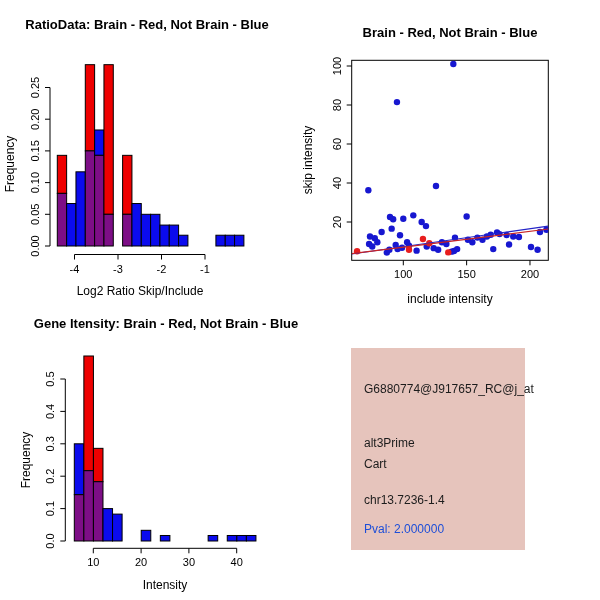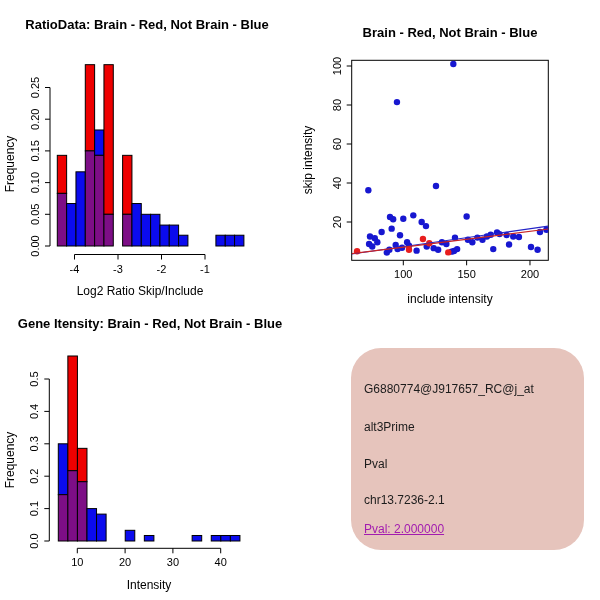--- a/index.html
+++ b/index.html
@@ -4,21 +4,21 @@
 <style>
   html,body{margin:0;padding:0;background:#ffffff;}
   .canvas{position:relative;width:600px;height:600px;background:#ffffff;overflow:hidden;
           font-family:"Liberation Sans",sans-serif;}
   .panel{position:absolute;width:300px;height:300px;}
   svg{display:block;}
   svg text{font-family:"Liberation Sans",sans-serif;fill:#000;}
   .t{font-size:13px;font-weight:bold;}
   .al{font-size:12px;}
   .tick-label{font-size:11px;}
-  .infobox{position:absolute;left:51px;top:48px;width:233px;height:202px;border-radius:30px;}
+  .infobox{position:absolute;left:51px;top:48px;width:174px;height:202px;}
   .info-line{position:absolute;left:13px;font-size:12px;color:#1c1c1c;white-space:nowrap;}
 </style>
 </head>
 <body>
 
 <div class="canvas">
 
   <div class="panel" style="left:0;top:4px">
     <svg width="300" height="300" viewBox="0 0 300 300">
       <text class="t" x="147" y="25" text-anchor="middle">RatioData: Brain - Red, Not Brain - Blue</text>
@@ -157,21 +157,21 @@
             <circle cx="122.93384999999999" cy="226.965" r="3.2" fill="#E81E1E"></circle>
             <circle cx="129.26735" cy="231.255" r="3.2" fill="#E81E1E"></circle>
             <circle cx="148.26785" cy="240.42" r="3.2" fill="#E81E1E"></circle>
             <line x1="51.745309999999996" y1="241.98" x2="248.21048000000002" y2="214.095" stroke="#2424C8" stroke-width="1.2"></line>
             <line x1="51.745309999999996" y1="241.59" x2="248.21048000000002" y2="217.02" stroke="#C82424" stroke-width="1.2"></line>
           </g>
         </g>
     </svg>
   </div>
 
-  <div class="panel" style="left:0;top:300px">
+  <div class="panel" style="left:16px;top:300px">
     <svg width="300" height="300" viewBox="0 0 300 300">
       <text class="t" x="150" y="28" text-anchor="middle">Gene Itensity: Brain - Red, Not Brain - Blue</text>
       <text class="al" x="149" y="289" text-anchor="middle">Intensity</text>
       <text class="al" x="14" y="160" text-anchor="middle" transform="rotate(-90 14 160)">Frequency</text>
       <g id="g-gene">
           <line x1="49.3" y1="241" x2="49.3" y2="79" stroke="#000000"></line>
           <line x1="44.3" y1="241" x2="49.3" y2="241" stroke="#000000"></line>
           <text x="38.3" y="241" text-anchor="middle" class="tick-label" transform="rotate(-90 38.3 241)">0.0</text>
           <line x1="44.3" y1="208.6" x2="49.3" y2="208.6" stroke="#000000"></line>
           <text x="38.3" y="208.6" text-anchor="middle" class="tick-label" transform="rotate(-90 38.3 208.6)">0.1</text>
@@ -206,20 +206,20 @@
           <rect x="211.26" y="235.492" width="9.56" height="5.508" fill="#0B0BEE" stroke="#000000" stroke-width="1"></rect>
           <rect x="220.82" y="235.492" width="9.56" height="5.508" fill="#0B0BEE" stroke="#000000" stroke-width="1"></rect>
           <rect x="230.38" y="235.492" width="9.56" height="5.508" fill="#0B0BEE" stroke="#000000" stroke-width="1"></rect>
         </g>
     </svg>
   </div>
 
   <div class="panel" style="left:300px;top:300px">
     <div class="infobox" id="info-box" style="background: rgb(230, 196, 188);">
       <div class="info-line" style="top:34px">G6880774@J917657_RC@j_at</div>
-      <div class="info-line" style="top:72px">alt3Prime</div>
-      <div class="info-line" style="top:109px">Pval</div>
-      <div class="info-line" style="top:145px">chr13.7236-2.1</div>
-      <div class="info-line" style="top: 174px; color: #a21caf; text-decoration: underline;" id="pval-line">Pval: 2.000000</div>
+      <div class="info-line" style="top:88px">alt3Prime</div>
+      <div class="info-line" style="top:109px">Cart</div>
+      <div class="info-line" style="top:145px">chr13.7236-1.4</div>
+      <div class="info-line" style="top: 174px; color: #1d4ed8;" id="pval-line">Pval: 2.000000</div>
     </div>
   </div>
 
 </div>
 
 </body></html>

